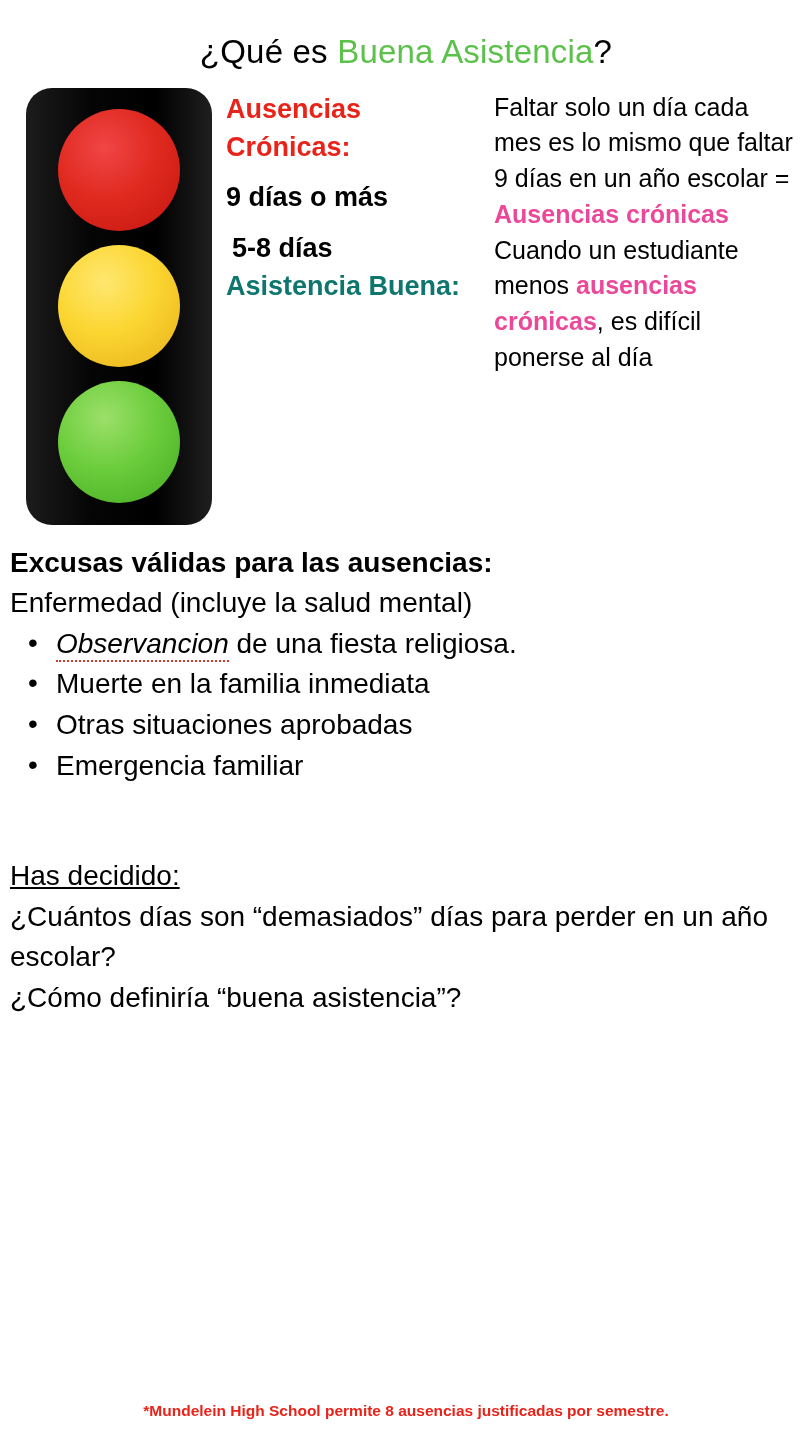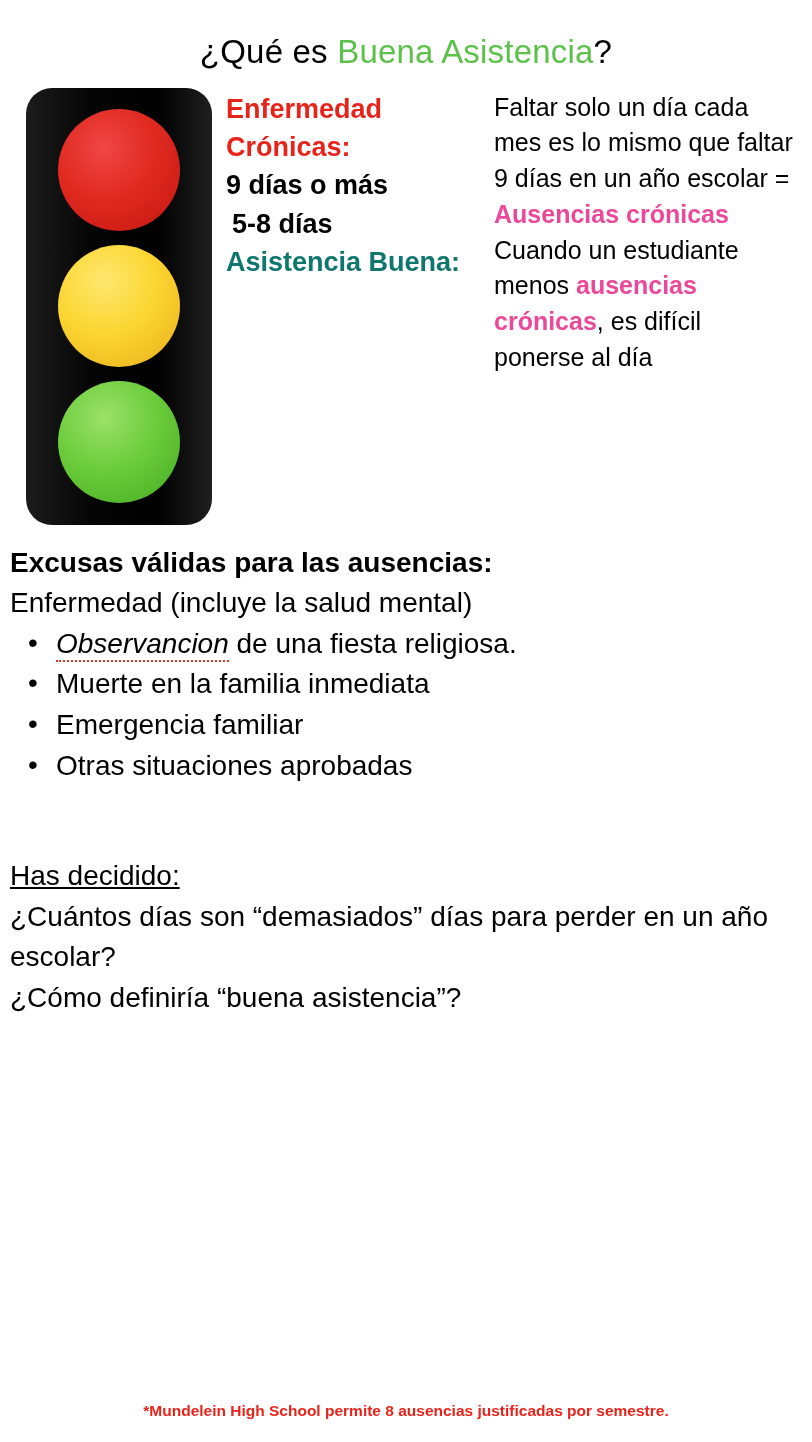--- a/index.html
+++ b/index.html
@@ -80,20 +80,21 @@
   }
   .levels .lvl-title {
     font-weight: bold;
   }
   .levels .red-txt { color: #e8231a; }
   .levels .yellow-txt { color: #fbd731; }
   .levels .green-txt { color: #0f766e; }
   .levels .value {
     font-weight: bold;
     color: #000;
+    margin-top: 12px;
   }
   .levels .indent { padding-left: 6px; }
 
   
   .explain {
     flex: 1 1 auto;
     padding-left: 14px;
     padding-top: 6px;
     box-sizing: border-box;
     font-size: 25px;
@@ -167,41 +168,41 @@
 
 <div class="top-section">
 
   <div class="traffic-light">
     <div class="lamp red"></div>
     <div class="lamp yellow"></div>
     <div class="lamp green"></div>
   </div>
 
   <div class="levels">
-    <div class="lvl-title red-txt">Enfermedad Crónicas:</div>
+    <div class="lvl-title red-txt">Ausencias Crónicas:</div>
     <div class="value">9 días o más</div>
     <div class="value indent">5-8 días</div>
     <div class="lvl-title green-txt">Asistencia Buena:</div>
   </div>
 
   <div class="explain">
     <span>Faltar solo un día cada mes es lo mismo que faltar 9 días en un año escolar = </span><span class="bold-red">Ausencias crónicas</span>
     <span>Cuando un estudiante menos </span><span class="bold-red">ausencias crónicas</span><span>, es difícil ponerse al día</span>
   </div>
 
 </div>
 
 <div class="excuses">
   <div class="head">Excusas válidas para las ausencias:</div>
   <div>Enfermedad (incluye la salud mental)</div>
   <ul>
     <li><span class="spell">Observancion</span><span> de una fiesta religiosa.</span></li>
     <li><span>Muerte en la familia inmediata</span></li>
+    <li><span>Otras situaciones aprobadas</span></li>
     <li><span>Emergencia familiar</span></li>
-    <li><span>Otras situaciones aprobadas</span></li>
   </ul>
 </div>
 
 <div class="decide">
   <div class="u">Has decidido:</div>
   <div>¿Cuántos días son “demasiados” días para perder en un año escolar?</div>
   <div>¿Cómo definiría “buena asistencia”?</div>
 </div>
 
 <div class="footnote">*Mundelein High School permite 8 ausencias justificadas por semestre.</div>

